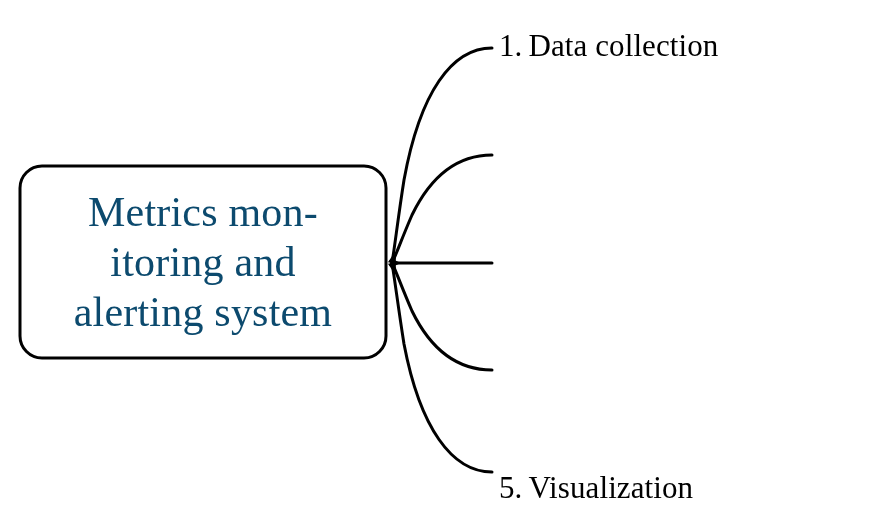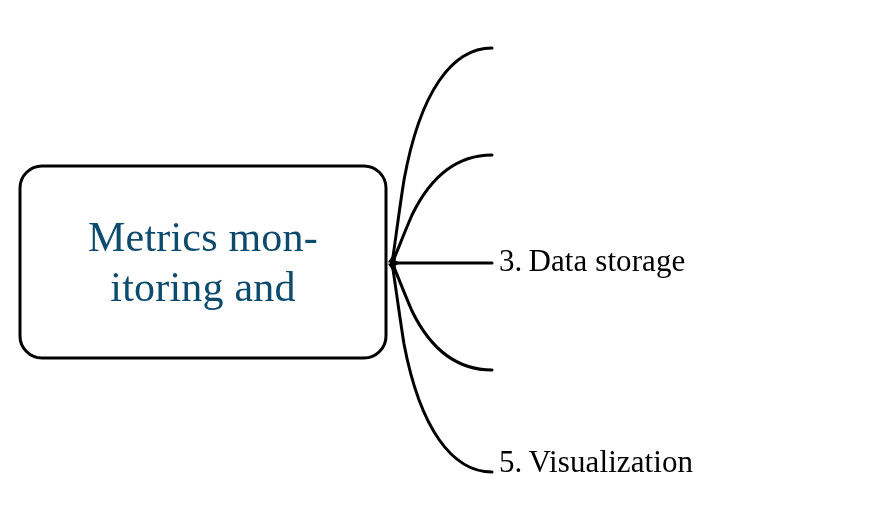--- a/index.html
+++ b/index.html
@@ -69,22 +69,23 @@
       <path d="M 492 155 C 455 155, 430 178, 412 215 C 402 238, 396 255, 392 263" marker-end="url(#arrowhead-left)"></path>
       <path d="M 492 263 L 392 263" marker-end="url(#arrowhead-left)"></path>
       <path d="M 492 370 C 455 370, 430 348, 412 311 C 402 288, 396 271, 392 263" marker-end="url(#arrowhead-left)"></path>
       <path d="M 492 472 C 452 472, 420 428, 404 344 C 398 306, 395 281, 392 263" marker-end="url(#arrowhead-left)"></path>
     </g>
   </svg>
 
   <div class="node-text">
     <span>Metrics mon-</span>
     <span>itoring and</span>
+    <span>alerting system</span>
   </div>
 
-  <div class="branch-label" style="top:243px">
-    <span class="num">3.</span><span>Data storage</span>
+  <div class="branch-label" style="top:28px">
+    <span class="num">1.</span><span>Data collection</span>
   </div>
-  <div class="branch-label" style="top:444px">
+  <div class="branch-label" style="top:470px">
     <span class="num">5.</span><span>Visualization</span>
   </div>
 
 </div>
 
 </body></html>

